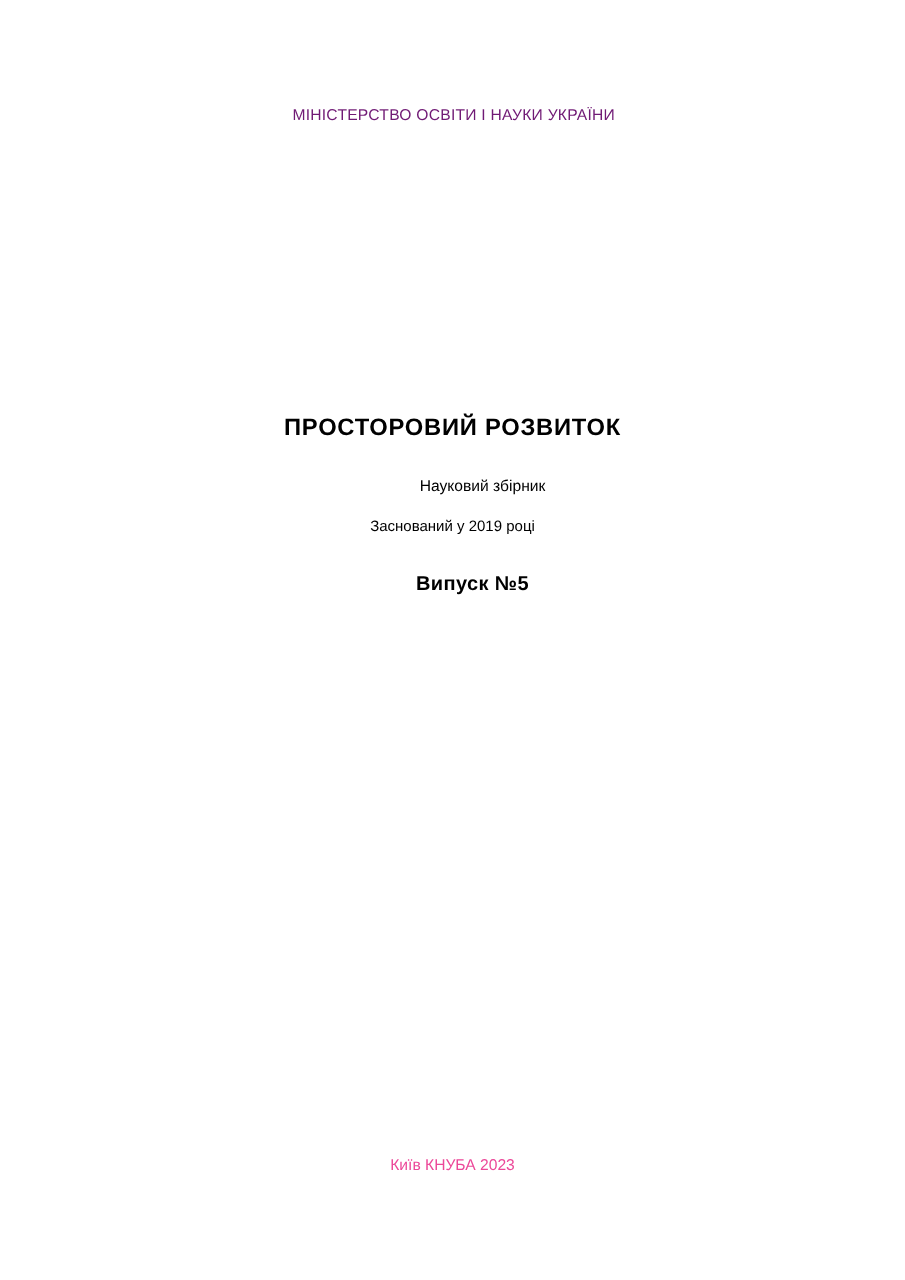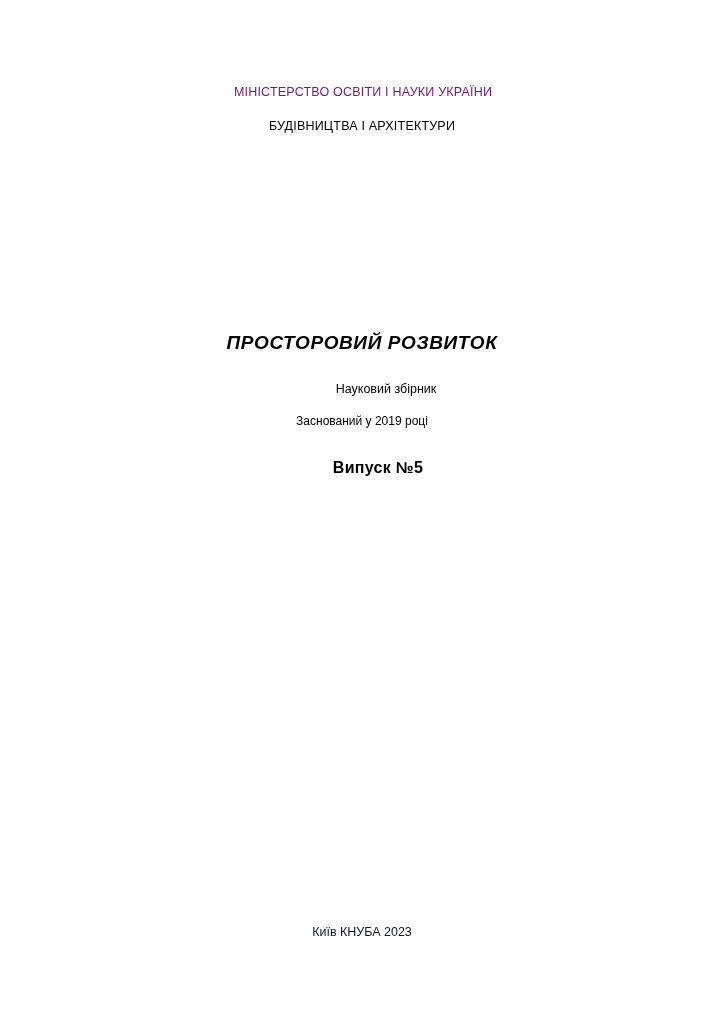--- a/index.html
+++ b/index.html
@@ -51,21 +51,20 @@
   }
   .main-title {
     position: absolute;
     top: 332px;
     left: 0;
     width: 724px;
     font-size: 19px;
     font-weight: bold;
     letter-spacing: 0.6px;
     color: #000;
-    font-style: italic;
   }
   .subtitle {
     position: absolute;
     top: 382px;
     left: 0;
     width: 724px;
     font-size: 12.5px;
     color: #000;
     padding-left: 24px;
   }
@@ -87,33 +86,32 @@
     letter-spacing: 0.3px;
     color: #000;
     margin-left: 16px;
   }
   .imprint {
     position: absolute;
     top: 925px;
     left: 0;
     width: 724px;
     font-size: 12.5px;
-    color: #0f172a;
+    color: #ec4899;
   }
 </style>
 </head>
 <body>
 
 <div class="page">
   <div class="content">
 
     <div class="ministry">МІНІСТЕРСТВО ОСВІТИ І НАУКИ УКРАЇНИ</div>
 
     <div class="university">
-      <span class="line2">БУДІВНИЦТВА І АРХІТЕКТУРИ</span>
     </div>
 
     <div class="main-title">ПРОСТОРОВИЙ РОЗВИТОК</div>
 
     <div class="subtitle">Науковий збірник</div>
 
     <div class="founded">Заснований у 2019 році</div>
 
     <div class="issue">Випуск №5</div>
 

